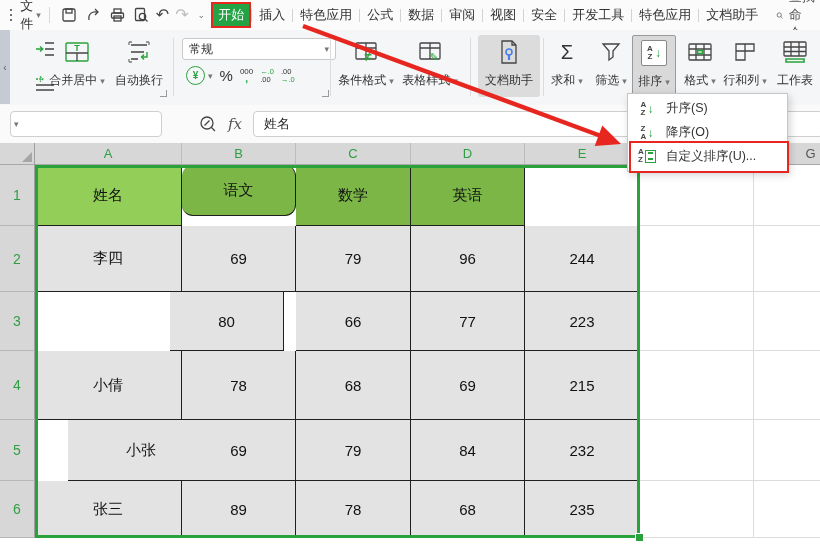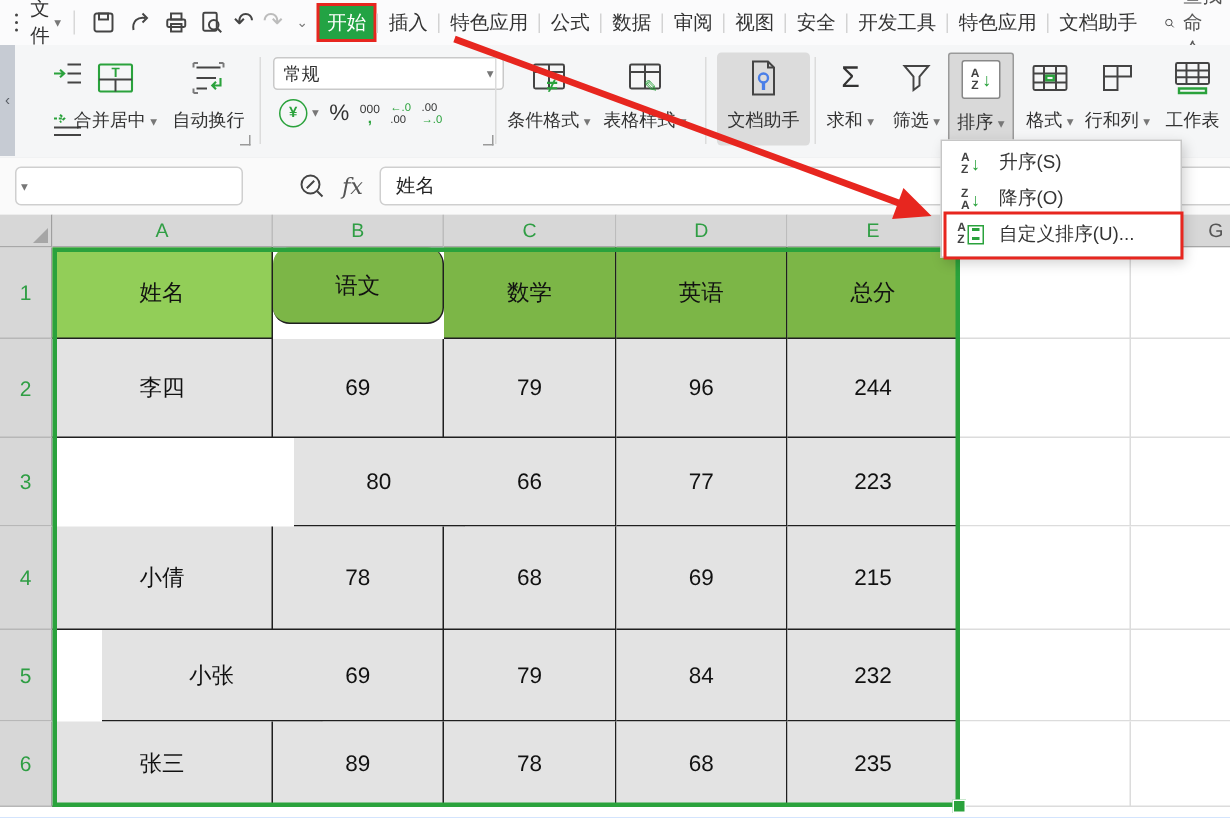--- a/index.html
+++ b/index.html
@@ -377,27 +377,26 @@
       <div class="row-header" style="left: 0px; top: 22px; width: 35px; height: 61px;">1</div>
       <div class="row-header" style="left: 0px; top: 83px; width: 35px; height: 66px;">2</div>
       <div class="row-header" style="left: 0px; top: 149px; width: 35px; height: 59px;">3</div>
       <div class="row-header" style="left: 0px; top: 208px; width: 35px; height: 69px;">4</div>
       <div class="row-header" style="left: 0px; top: 277px; width: 35px; height: 61px;">5</div>
       <div class="row-header" style="left: 0px; top: 338px; width: 35px; height: 57px;">6</div>
       <div class="cell hdr a1" style="left: 35px; top: 22px; width: 147px; height: 61px;">姓名</div>
       <div class="cell hdr" style="left: 182px; top: 22px; width: 114px; height: 51px; border-radius: 11px;">语文</div>
       <div class="cell hdr" style="left: 296px; top: 22px; width: 115px; height: 61px;">数学</div>
       <div class="cell hdr" style="left: 411px; top: 22px; width: 114px; height: 61px;">英语</div>
-      <div class="cell hdr" style="left: 525px; top: 22px; width: 115px; height: 61px;">总分</div>
       <div class="cell datac" style="left: 35px; top: 83px; width: 147px; height: 66px;">李四</div>
       <div class="cell datac" style="left: 182px; top: 83px; width: 114px; height: 66px;">69</div>
       <div class="cell datac" style="left: 296px; top: 83px; width: 115px; height: 66px;">79</div>
       <div class="cell datac" style="left: 411px; top: 83px; width: 114px; height: 66px;">96</div>
       <div class="cell datac" style="left: 525px; top: 83px; width: 115px; height: 66px; text-align: right;">244</div>
-      <div class="cell datac" style="left: 196px; top: 149px; width: 114px; height: 59px;">80</div>
+      <div class="cell datac" style="left: 170px; top: 149px; width: 114px; height: 59px;">80</div>
       <div class="cell datac" style="left: 296px; top: 149px; width: 115px; height: 59px;">66</div>
       <div class="cell datac" style="left: 411px; top: 149px; width: 114px; height: 59px;">77</div>
       <div class="cell datac" style="left: 525px; top: 149px; width: 115px; height: 59px;">223</div>
       <div class="cell datac" style="left: 35px; top: 208px; width: 147px; height: 69px;">小倩</div>
       <div class="cell datac" style="left: 182px; top: 208px; width: 114px; height: 69px;">78</div>
       <div class="cell datac" style="left: 296px; top: 208px; width: 115px; height: 69px;">68</div>
       <div class="cell datac" style="left: 411px; top: 208px; width: 114px; height: 69px;">69</div>
       <div class="cell datac" style="left: 525px; top: 208px; width: 115px; height: 69px;">215</div>
       <div class="cell datac" style="left: 35px; top: 277px; width: 147px; height: 61px; margin-left: 33px;">小张</div>
       <div class="cell datac" style="left: 182px; top: 277px; width: 114px; height: 61px;">69</div>

